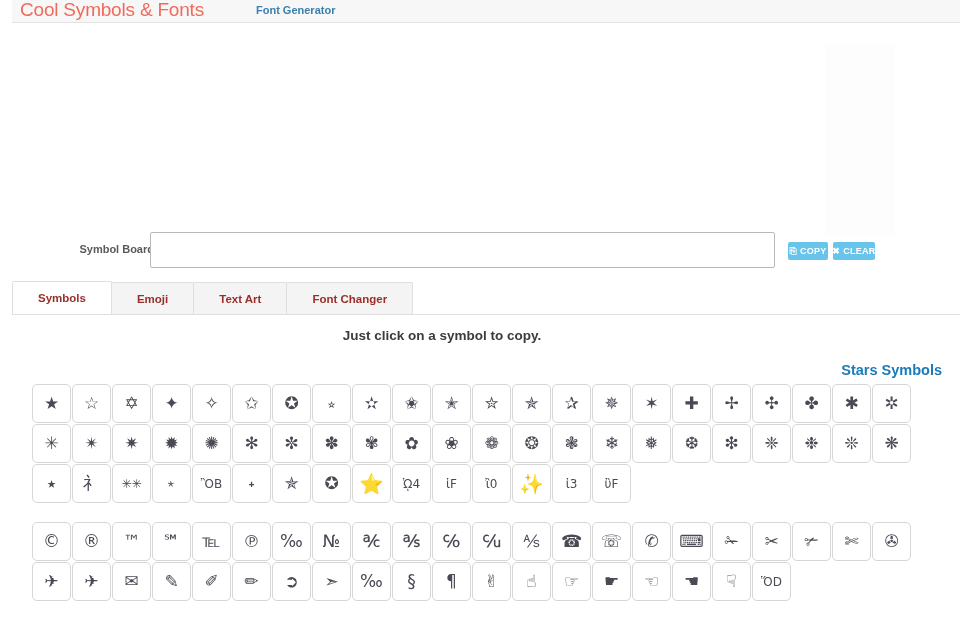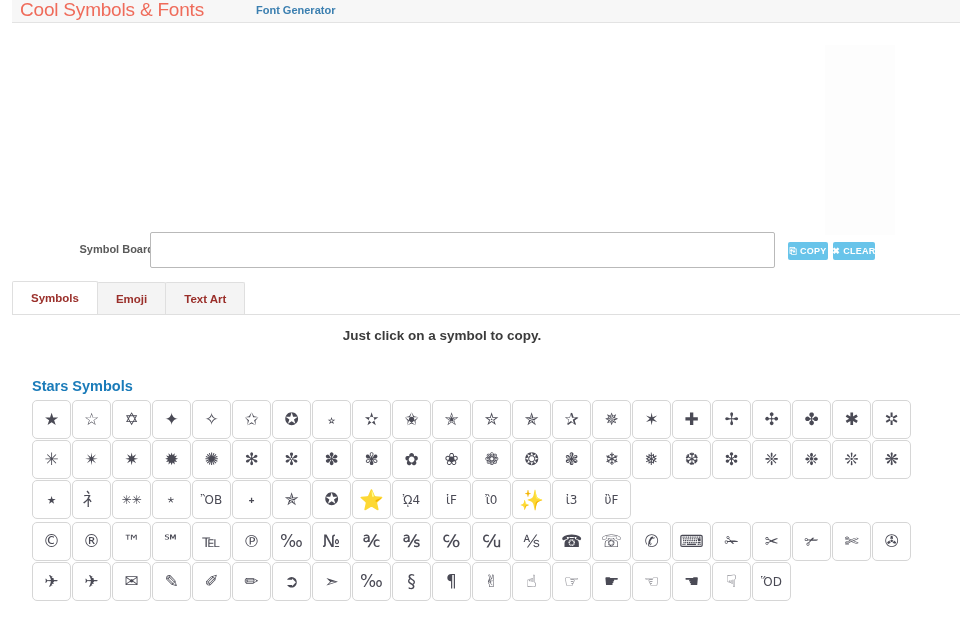--- a/index.html
+++ b/index.html
@@ -118,21 +118,21 @@
     top: 281px;
     width: 948px;
     height: 33px;
     border-bottom: 1px solid #dfdfdf;
     display: flex;
     align-items: flex-end;
   }
   .tab {
     height: 32px;
     box-sizing: border-box;
-    padding: 0 18px;
+    padding: 0 25px;
     display: flex;
     align-items: center;
     font-size: 11.5px;
     font-weight: bold;
     color: #9a2f2a;
     background: #f4f4f4;
     border: 1px solid #dfdfdf;
     border-bottom: none;
     margin-right: -1px;
     cursor: pointer;
@@ -217,25 +217,28 @@
 <div class="tabs" id="tab-bar">
     <div class="tab active">
       <span>Symbols</span>
     </div>
     <div class="tab">
       <span>Emoji</span>
     </div>
     <div class="tab">
       <span>Text Art</span>
     </div>
+    <div class="tab">
+      <span>Font Changer</span>
+    </div>
   </div>
 
 <div class="instruction">Just click on a symbol to copy.</div>
 
-<div class="section" id="section-0" style="top:378px;">
+<div class="section" id="section-0" style="top:362px;text-align:right;">
   <div class="section-title">Stars Symbols</div>
   <div class="sym-grid" id="grid-0">
       <div class="sym">★</div>
       <div class="sym">☆</div>
       <div class="sym">✡</div>
       <div class="sym">✦</div>
       <div class="sym">✧</div>
       <div class="sym">✩</div>
       <div class="sym">✪</div>
       <div class="sym small">⭐︎</div>

